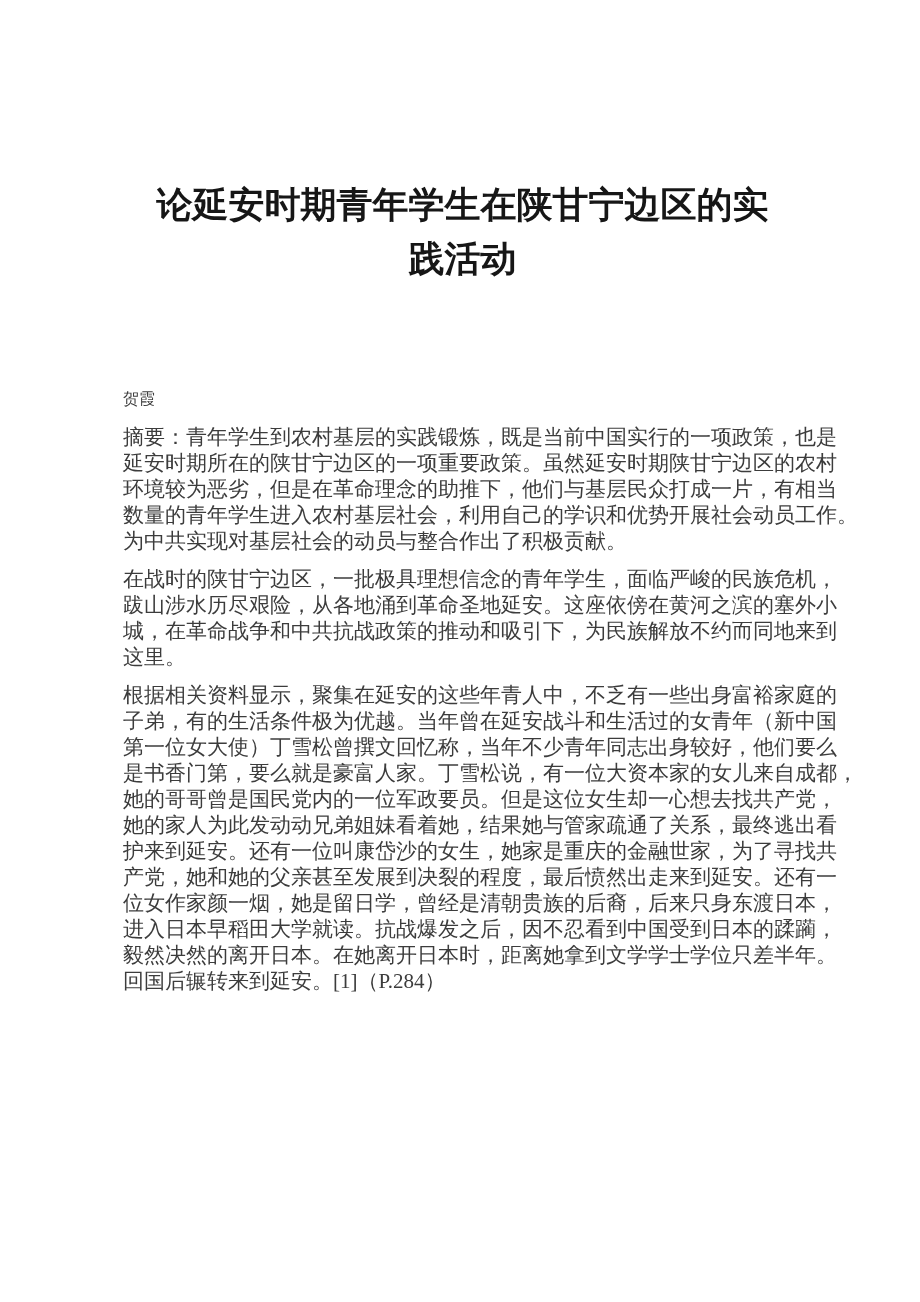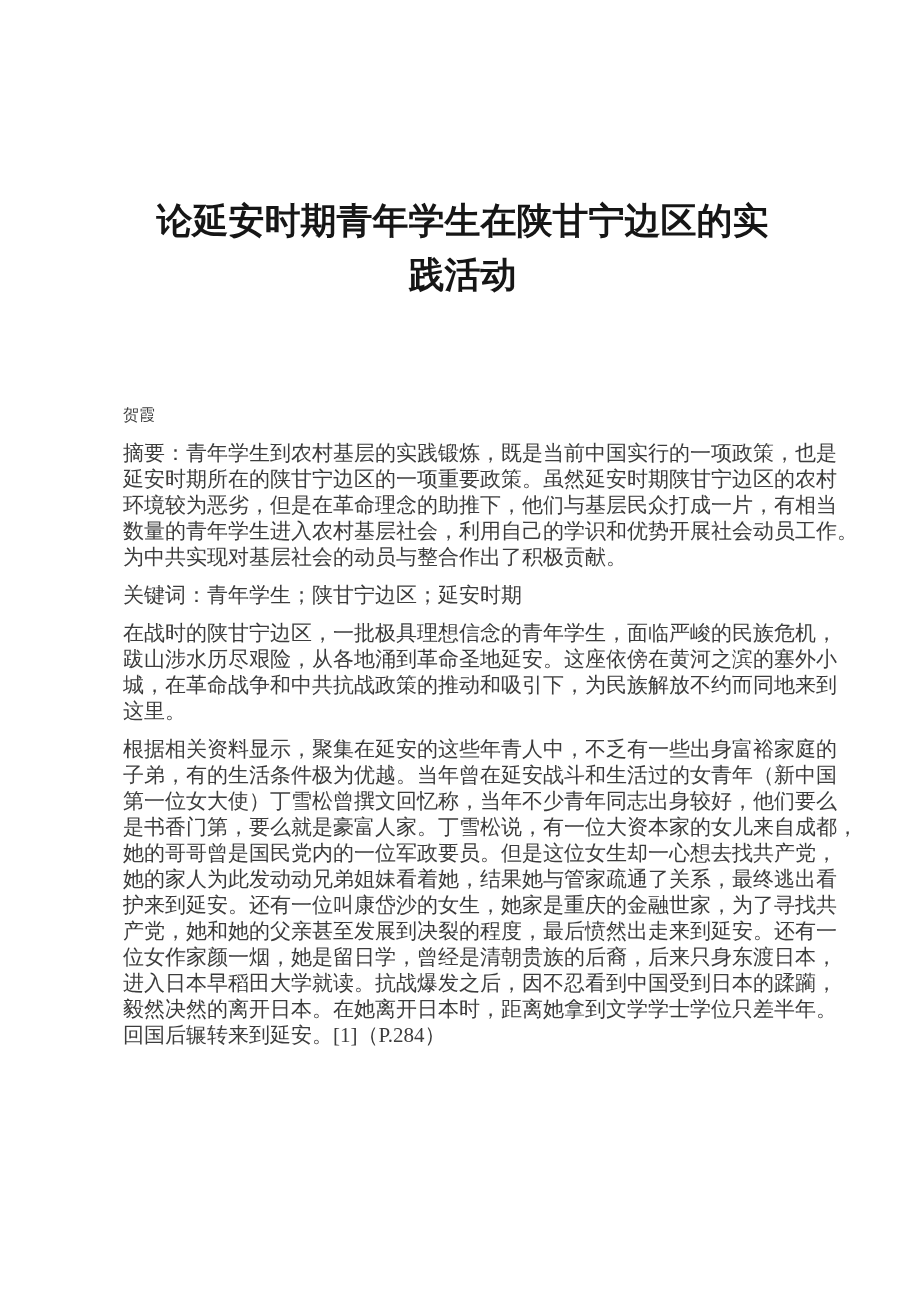--- a/index.html
+++ b/index.html
@@ -13,21 +13,21 @@
     height: 1302px;
     margin: 0 auto;
     background: #ffffff;
     box-sizing: border-box;
     padding: 178px 118px 0 123px;
     overflow: hidden;
     font-family: "Liberation Serif", "DejaVu Serif", serif;
     color: #3c3c3c;
   }
   .title {
-    margin: 16px;
+    margin: 0;
     font-size: 36px;
     line-height: 54px;
     font-weight: 700;
     text-align: center;
     color: #161616;
     white-space: pre-line;
   }
   .author {
     margin-top: 100px;
     font-size: 16px;
@@ -49,21 +49,20 @@
 践活动</h1>
 
   <div class="author">贺霞</div>
 
   <p class="para">摘要：青年学生到农村基层的实践锻炼，既是当前中国实行的一项政策，也是
 延安时期所在的陕甘宁边区的一项重要政策。虽然延安时期陕甘宁边区的农村
 环境较为恶劣，但是在革命理念的助推下，他们与基层民众打成一片，有相当
 数量的青年学生进入农村基层社会，利用自己的学识和优势开展社会动员工作。
 为中共实现对基层社会的动员与整合作出了积极贡献。</p>
 
-  <p class="para">关键词：青年学生；陕甘宁边区；延安时期</p>
 
   <p class="para">在战时的陕甘宁边区，一批极具理想信念的青年学生，面临严峻的民族危机，
 跋山涉水历尽艰险，从各地涌到革命圣地延安。这座依傍在黄河之滨的塞外小
 城，在革命战争和中共抗战政策的推动和吸引下，为民族解放不约而同地来到
 这里。</p>
 
   <p class="para">根据相关资料显示，聚集在延安的这些年青人中，不乏有一些出身富裕家庭的
 子弟，有的生活条件极为优越。当年曾在延安战斗和生活过的女青年（新中国
 第一位女大使）丁雪松曾撰文回忆称，当年不少青年同志出身较好，他们要么
 是书香门第，要么就是豪富人家。丁雪松说，有一位大资本家的女儿来自成都，

